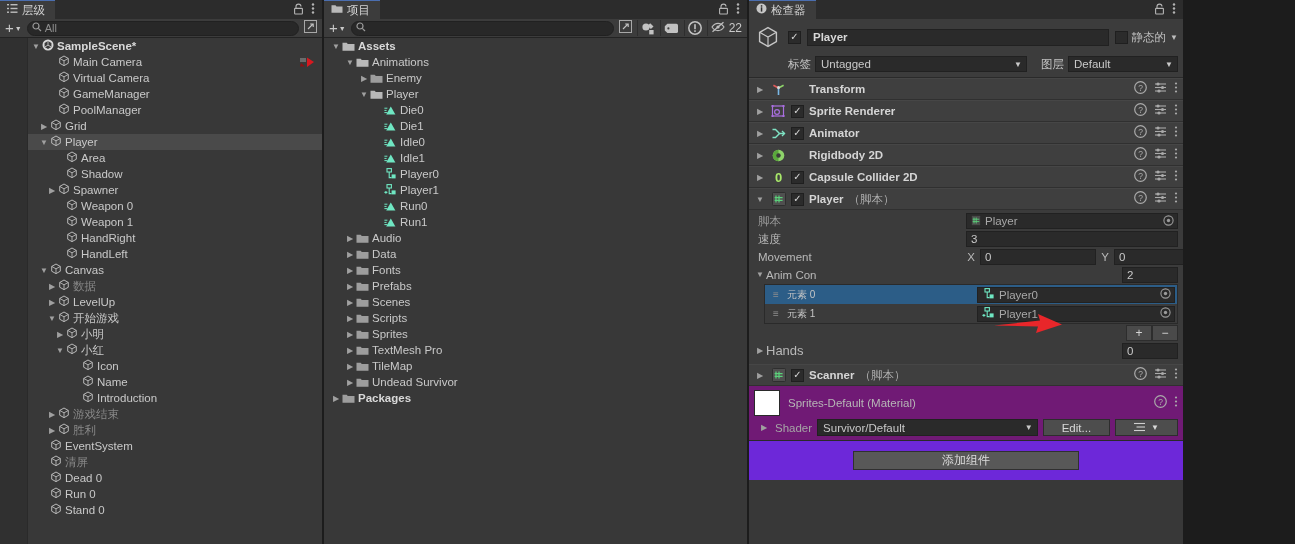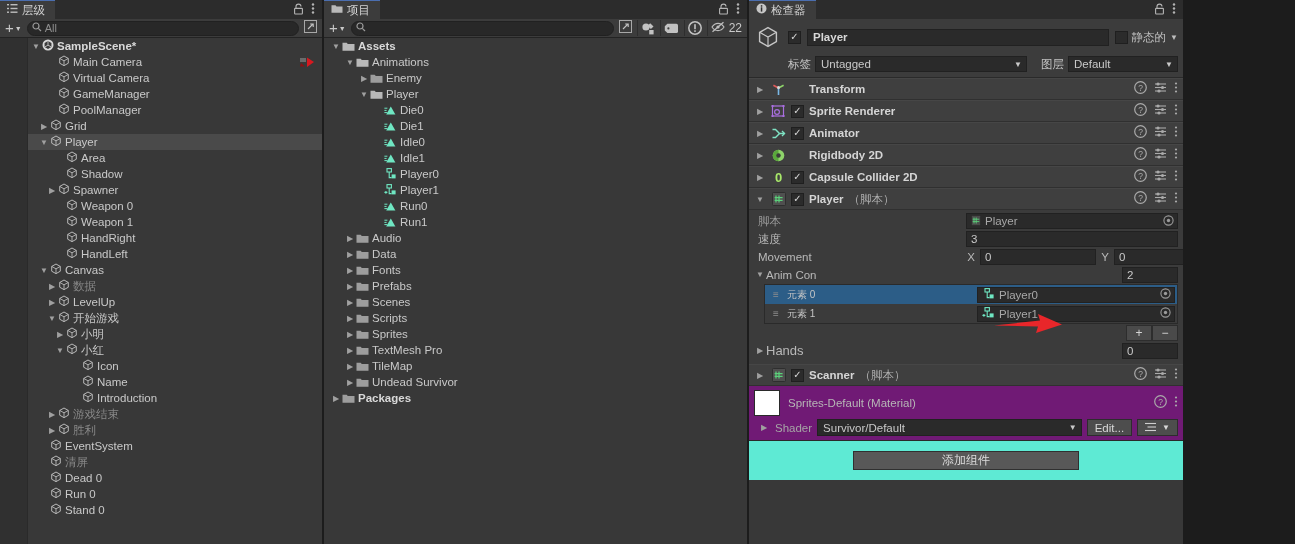--- a/index.html
+++ b/index.html
@@ -120,23 +120,23 @@
     width: 26px; height: 16px; background: #4a4a4a; border: 1px solid #2d2d2d;
     display: flex; align-items: center; justify-content: center; color: #d5d5d5; font-size: 12px;
   }
   .matbox { background: #701a75; padding: 4px 5px; }
   .mat-title-row { display: flex; align-items: center; gap: 8px; }
   .swatch { width: 26px; height: 26px; background: #ffffff; border: 1px solid #2a2a2a; flex: none; }
   .mat-name { color: #b6b6b6; font-size: 11.5px; flex: 1; }
   .shader-row { display: flex; align-items: center; gap: 5px; margin-top: 3px; padding-left: 4px; }
   .btn-sm {
     height: 17px; background: #4d4d4d; border: 1px solid #2d2d2d; color: #d8d8d8;
-    display: flex; align-items: center; justify-content: center; padding: 0 7px; font-size: 11.5px;
-  }
-  .addcomp-wrap { padding: 10px 0; display: flex; justify-content: center; border-top: 1px solid #2a2a2a; background: #5eead4; }
+    display: flex; align-items: center; justify-content: center; padding: 0 18px; font-size: 11.5px;
+  }
+  .addcomp-wrap { padding: 10px 0; display: flex; justify-content: center; border-top: 1px solid #2a2a2a; background: #6d28d9; }
   .addcomp {
     width: 226px; height: 19px; background: #585858; border: 1px solid #303030;
     display: flex; align-items: center; justify-content: center; color: #dcdcdc; font-size: 12px;
   }
 
   
   .annot { position: absolute; left: 668px; top: 311px; z-index: 50; }
 </style>
 </head>
 <body>

